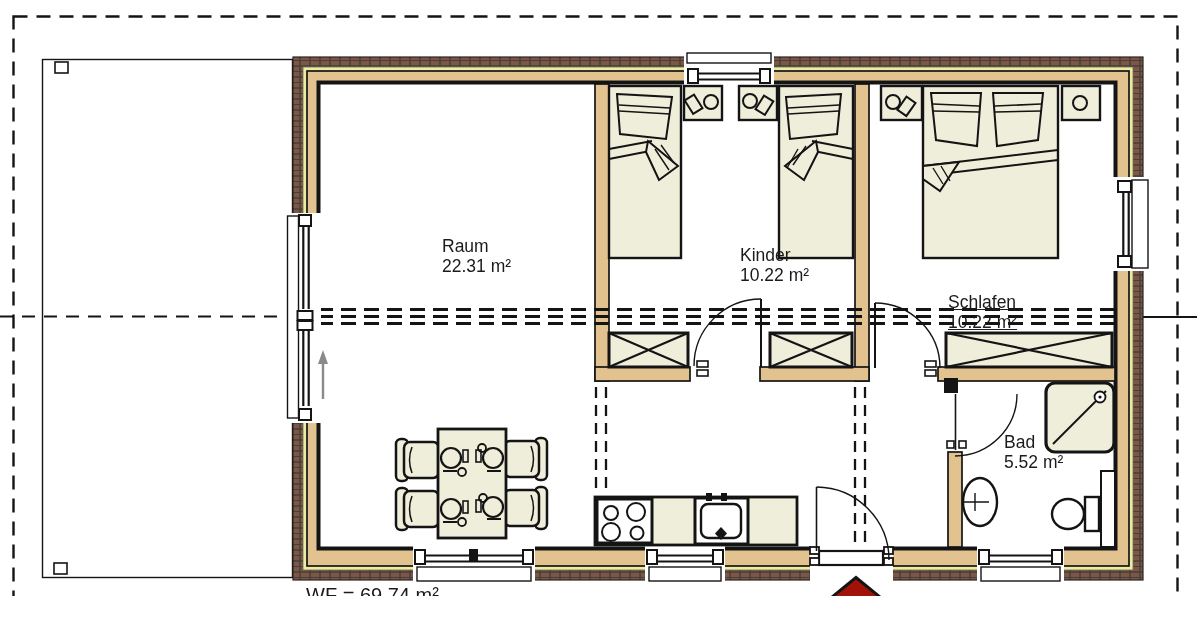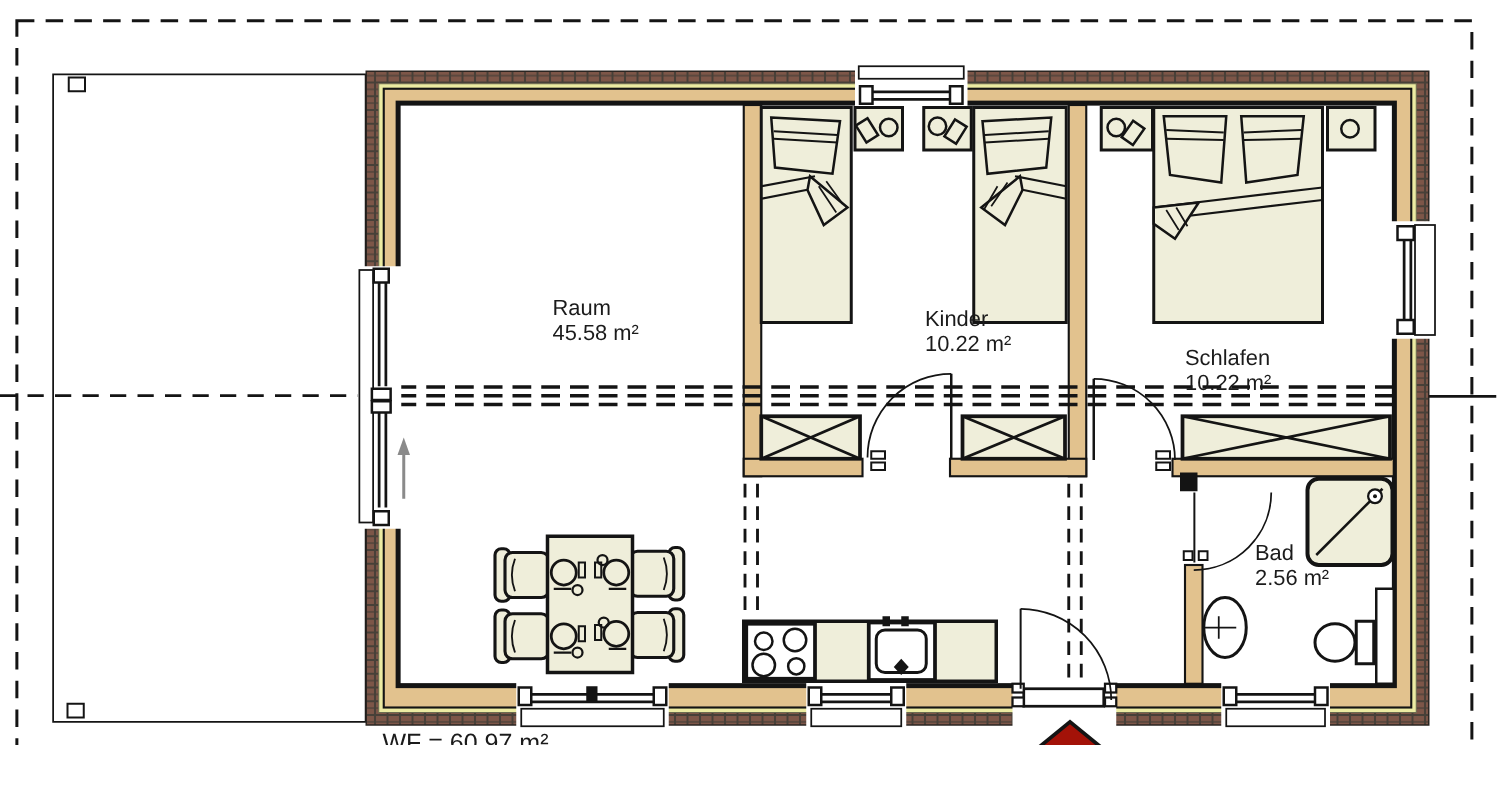--- a/index.html
+++ b/index.html
@@ -304,18 +304,18 @@
   <g>
     <ellipse cx="980" cy="502" rx="17" ry="24" class="wfill" stroke-width="2.4"></ellipse>
     <path d="M 963,502 H 989 M 975,493 V 511" class="ln" stroke-width="1.4"></path>
   </g>
   <g>
     <rect x="1085" y="497" width="14" height="34" class="wfill" stroke-width="2.4"></rect>
     <ellipse cx="1068" cy="514" rx="16" ry="15" class="wfill" stroke-width="2.4"></ellipse>
   </g>
 </svg>
 
-  <div class="lbl" style="left:442px;top:236px;"><span>Raum</span><br><span>45.58 m²</span></div>
+  <div class="lbl" style="left:442px;top:236px;"><span>Raum</span><br><span>22.31 m²</span></div>
   <div class="lbl" style="left:740px;top:245px;"><span>Kinder</span><br><span>10.22 m²</span></div>
-  <div class="lbl" style="left:948px;top:276px;"><span>Schlafen</span><br><span>10.22 m²</span></div>
-  <div class="lbl" style="left:1004px;top:432px;"><span>Bad</span><br><span>2.56 m²</span></div>
-  <div class="lbl lbl-wf" style="left:306px;top:585px;">WF = 60,97 m²</div>
+  <div class="lbl" style="left:948px;top:292px;text-decoration:underline;"><span>Schlafen</span><br><span>10.22 m²</span></div>
+  <div class="lbl" style="left:1004px;top:432px;"><span>Bad</span><br><span>5.52 m²</span></div>
+  <div class="lbl lbl-wf" style="left:306px;top:585px;">WF = 69,74 m²</div>
 </div>
 
 </body></html>

